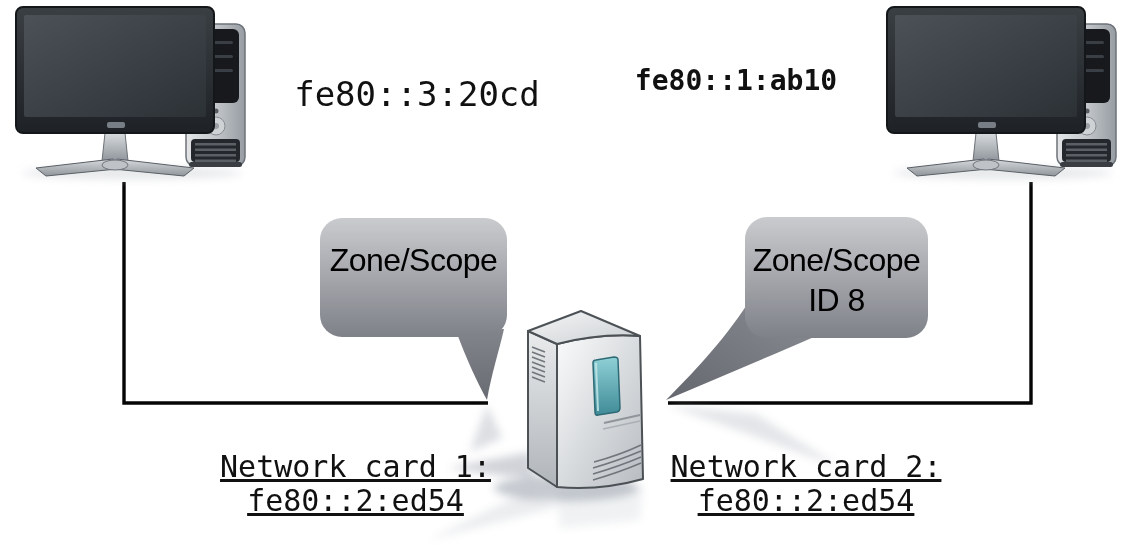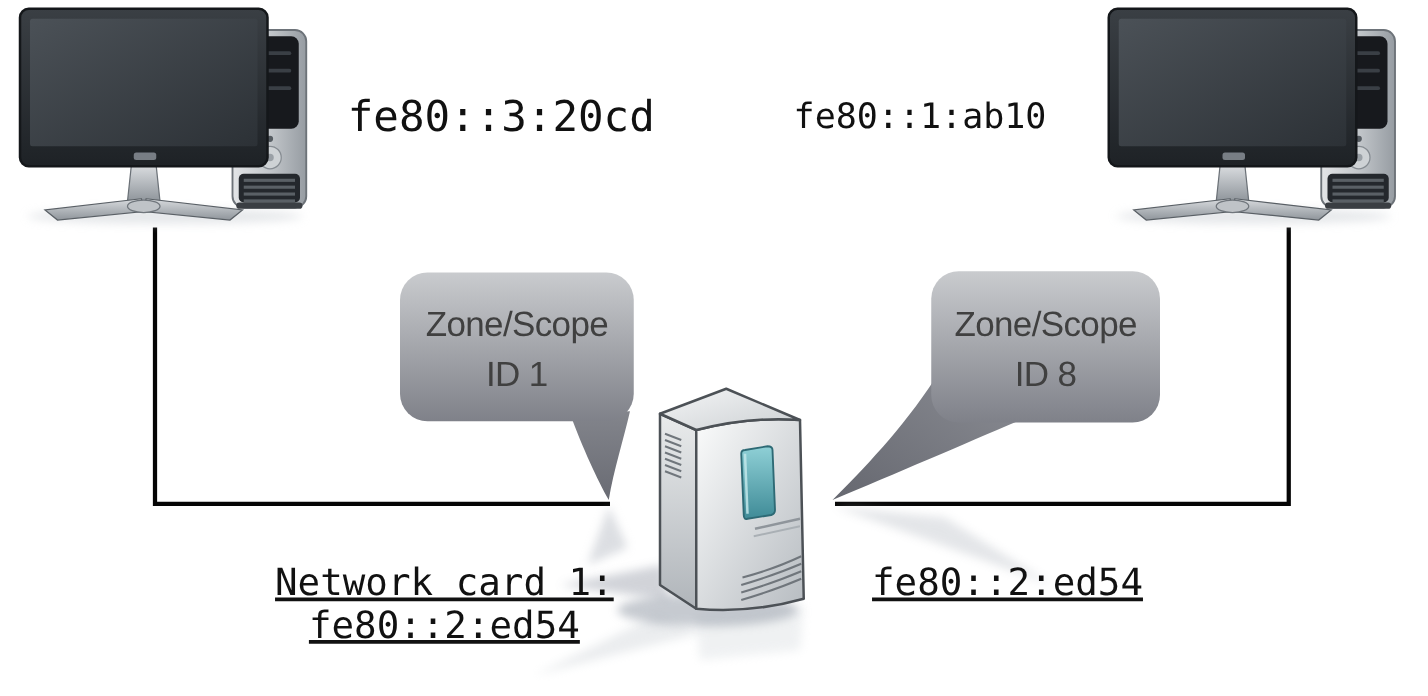--- a/index.html
+++ b/index.html
@@ -9,22 +9,22 @@
     background:#ffffff;
     overflow:hidden;
     font-family:"Liberation Sans", sans-serif;
   }
   .stage svg{position:absolute;left:0;top:0;}
   .txt{position:absolute;text-align:center;color:#111;white-space:nowrap;}
   .mono{font-family:"DejaVu Sans Mono","Liberation Mono",monospace;}
   .addr-big{font-size:34px;line-height:42px;}
   .addr-sm{font-size:28px;line-height:42px;}
   .callout-txt{
-    color:#404040;
-    font-size:28px;line-height:40px;letter-spacing:-0.5px;
+    color:#000000;
+    font-size:32px;line-height:40px;letter-spacing:-0.5px;
     white-space:nowrap;
   }
   .card{font-size:30px;line-height:34px;text-decoration:underline;}
 </style>
 </head>
 <body>
 
 <div class="stage">
 
   <svg width="1142" height="557" viewBox="0 0 1142 557" xmlns="http://www.w3.org/2000/svg">
@@ -164,36 +164,36 @@
 
       <g stroke="#70767c" stroke-width="1.6" fill="none">
         <path d="M594,462 Q620,455 641,445"></path>
         <path d="M593,468 Q620,460 641,451"></path>
         <path d="M593,474 Q620,466 641,457"></path>
         <path d="M593,480 Q620,472 641,463"></path>
       </g>
     </g>
   </svg>
 
-  <div class="txt mono addr-big" style="left:251px;top:73px;width:300px;">fe80::3:20cd</div>
+  <div class="txt mono addr-big" style="left:267px;top:73px;width:300px;">fe80::3:20cd</div>
 
-  <div class="txt mono addr-sm" style="left:586px;top:72px;width:300px;">fe80::1:ab10</div>
+  <div class="txt mono addr-sm" style="left:586px;top:60px;width:300px;font-weight:bold;">fe80::1:ab10</div>
 
   <div class="txt callout-txt" style="left:320px;top:240px;width:187px;">
     <div>Zone/Scope</div>
-    <div>ID 1</div>
   </div>
 
   <div class="txt callout-txt" style="left:745px;top:240px;width:183px;">
     <div>Zone/Scope</div>
     <div>ID 8</div>
   </div>
 
   <div class="txt mono card" style="left:203px;top:450px;width:305px;">
     <div>Network card 1:</div>
     <div>fe80::2:ed54</div>
   </div>
 
   <div class="txt mono card" style="left:656px;top:450px;width:300px;">
+    <div>Network card 2:</div>
     <div>fe80::2:ed54</div>
   </div>
 
 </div>
 
 </body></html>

